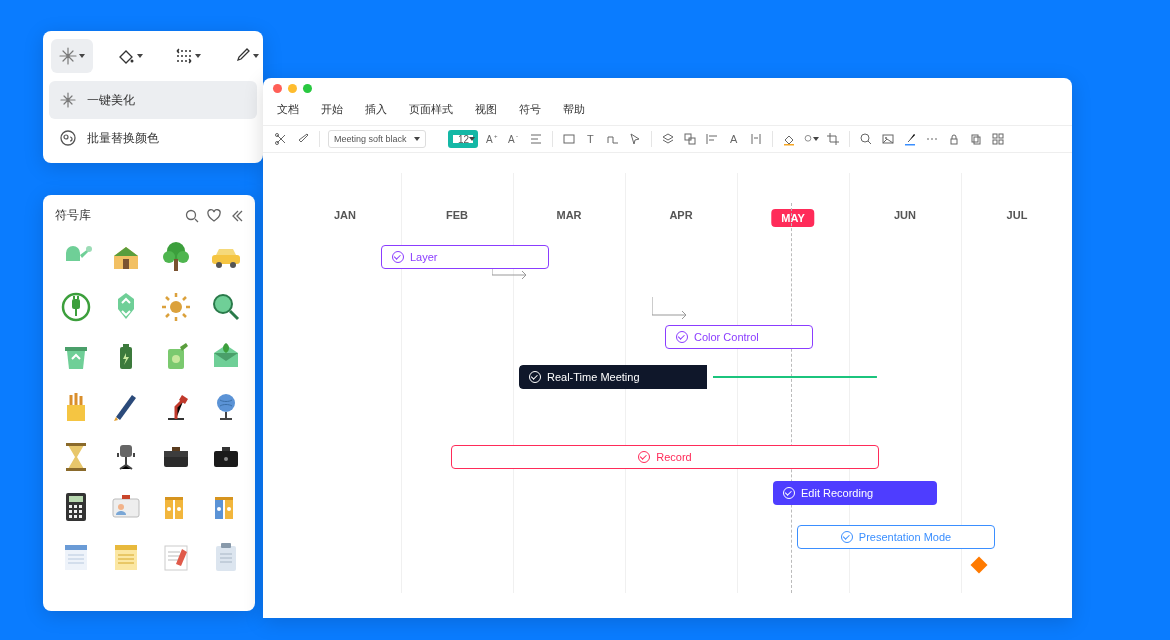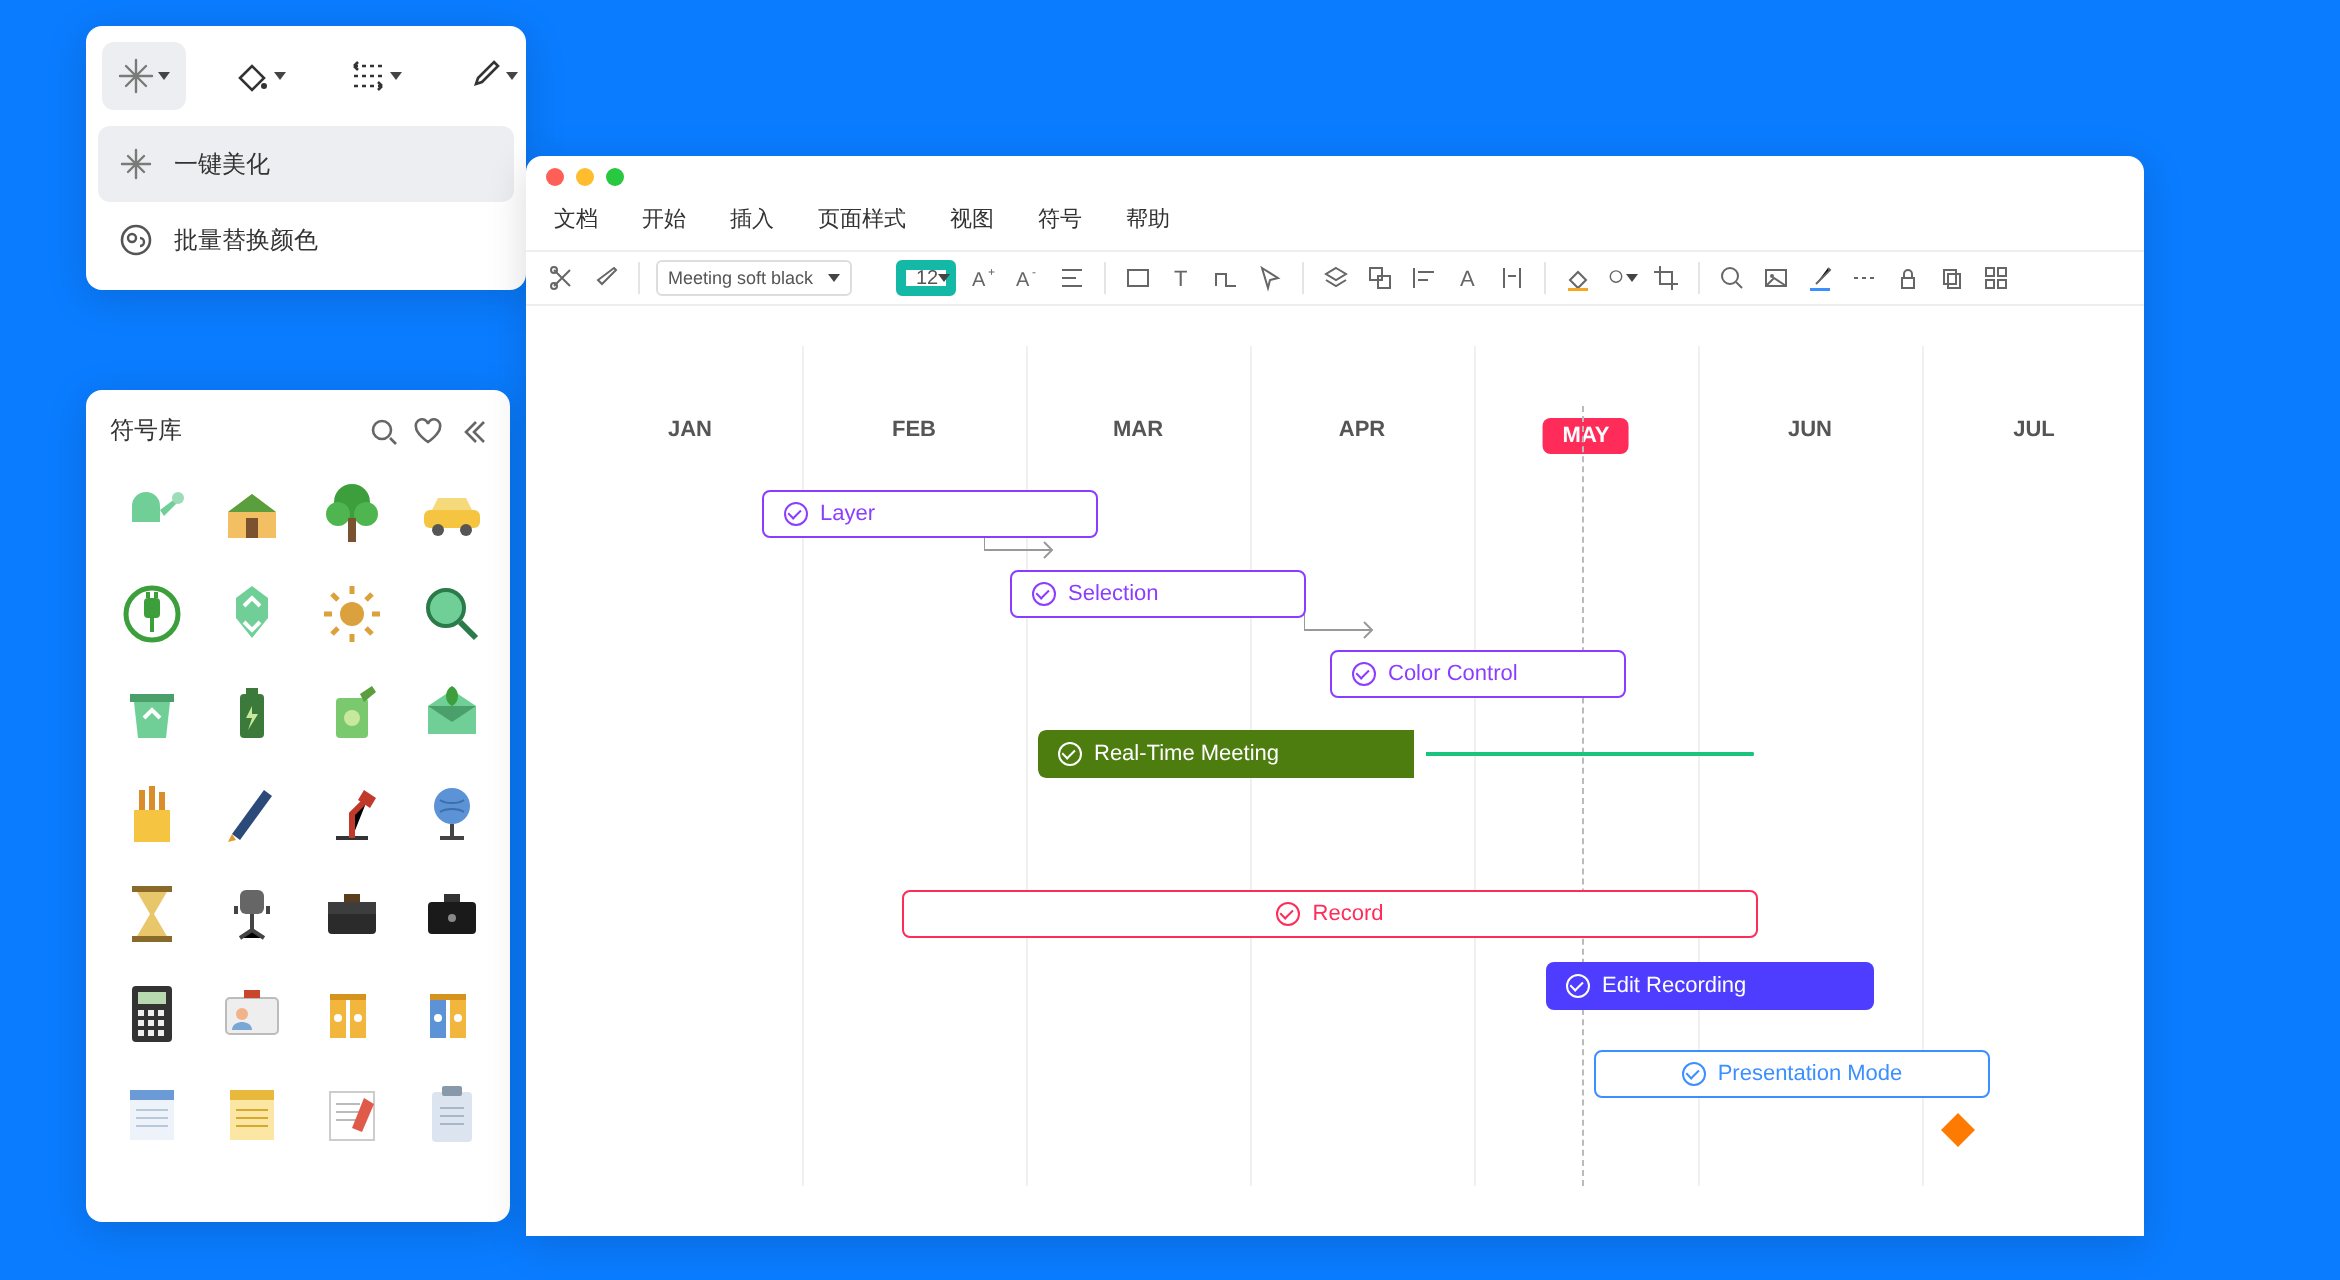--- a/index.html
+++ b/index.html
@@ -5,21 +5,21 @@
 * { box-sizing: border-box; margin: 0; padding: 0; }
 body {
   width: 1170px; height: 640px;
   background: #0a7cff;
   font-family: -apple-system, "Helvetica Neue", Arial, sans-serif;
   position: relative; overflow: hidden;
   border-radius: 12px;
 }
 
 .tool-popover {
-  position: absolute; left: 43px; top: 13px;
+  position: absolute; left: 43px; top: 31px;
   width: 220px; background: #fff; border-radius: 8px;
   box-shadow: 0 4px 20px rgba(0,0,0,0.15);
   padding: 6px;
 }
 .tool-row { display: flex; gap: 6px; padding: 2px 2px 8px 2px; }
 .tool-btn {
   display: flex; align-items: center; gap: 2px;
   padding: 8px 8px; border-radius: 6px;
 }
 .tool-btn.active { background: #eceef1; }
@@ -77,21 +77,21 @@
 
 .bar {
   position:absolute; height:24px; border-radius:4px;
   display:flex; align-items:center; gap:6px; padding:0 10px;
   font-size:11px; font-weight:500;
 }
 .bar .chk { width:12px; height:12px; border:1.5px solid currentColor; border-radius:50%; display:flex; align-items:center; justify-content:center; }
 .bar .chk::after { content:""; width:5px; height:3px; border-left:1.5px solid currentColor; border-bottom:1.5px solid currentColor; transform:rotate(-45deg) translate(0,-1px); }
 .b-outline { background:#fff; border:1px solid; }
 .b-purple { color:#8b3dff; border-color:#8b3dff; }
-.b-green-fill { background:#4d7c0f; color:#fff; }
+.b-green-fill { background:#0f172a; color:#fff; }
 .b-pink { color:#ff2b59; border-color:#ff2b59; }
 .b-blue-fill { background:#4e3dff; color:#fff; }
 .b-blue-out { color:#3b8fff; border-color:#3b8fff; }
 .split { display:flex; padding:0; overflow:hidden; }
 .split .fill { display:flex; align-items:center; gap:6px; padding:0 10px; height:100%; }
 .split .rest { flex:1; background:#fff; border:1px solid; border-left:none; border-top-right-radius:4px; border-bottom-right-radius:4px; }
 
 .arrow { position:absolute; stroke:#999; fill:none; stroke-width:1; }
 .diamond { position:absolute; width:12px; height:12px; background:#ff7a00; transform:rotate(45deg); }
 .dashed-line { position:absolute; top:30px; bottom:0; border-left:1px dashed #bbb; }
@@ -567,24 +567,20 @@
           <path d="M0 0v18h34M30 14l4 4-4 4"></path>
         </svg>
       <svg class="arrow" style="left:359px; top:124px;" width="38" height="42">
           <path d="M0 0v18h34M30 14l4 4-4 4"></path>
         </svg>
 
       <div class="bar b-outline b-purple" style="left:52px; top:72px; width:168px;margin-left:36px;">
           <span class="chk"></span>
           <span>Layer</span>
         </div>
-      <div class="bar b-outline b-purple" style="left:212px; top:112px; width:148px;">
-          <span class="chk"></span>
-          <span>Selection</span>
-        </div>
       <div class="bar b-outline b-purple" style="left:372px; top:152px; width:148px;">
           <span class="chk"></span>
           <span>Color Control</span>
         </div>
 
       <div class="bar split" style="left:226px; top:192px; width:358px; padding:0;">
         <div class="fill b-green-fill" style="width:188px; border-radius:4px 0 0 4px;">
             <span class="chk"></span>
             <span>Real-Time Meeting</span>
           </div>

